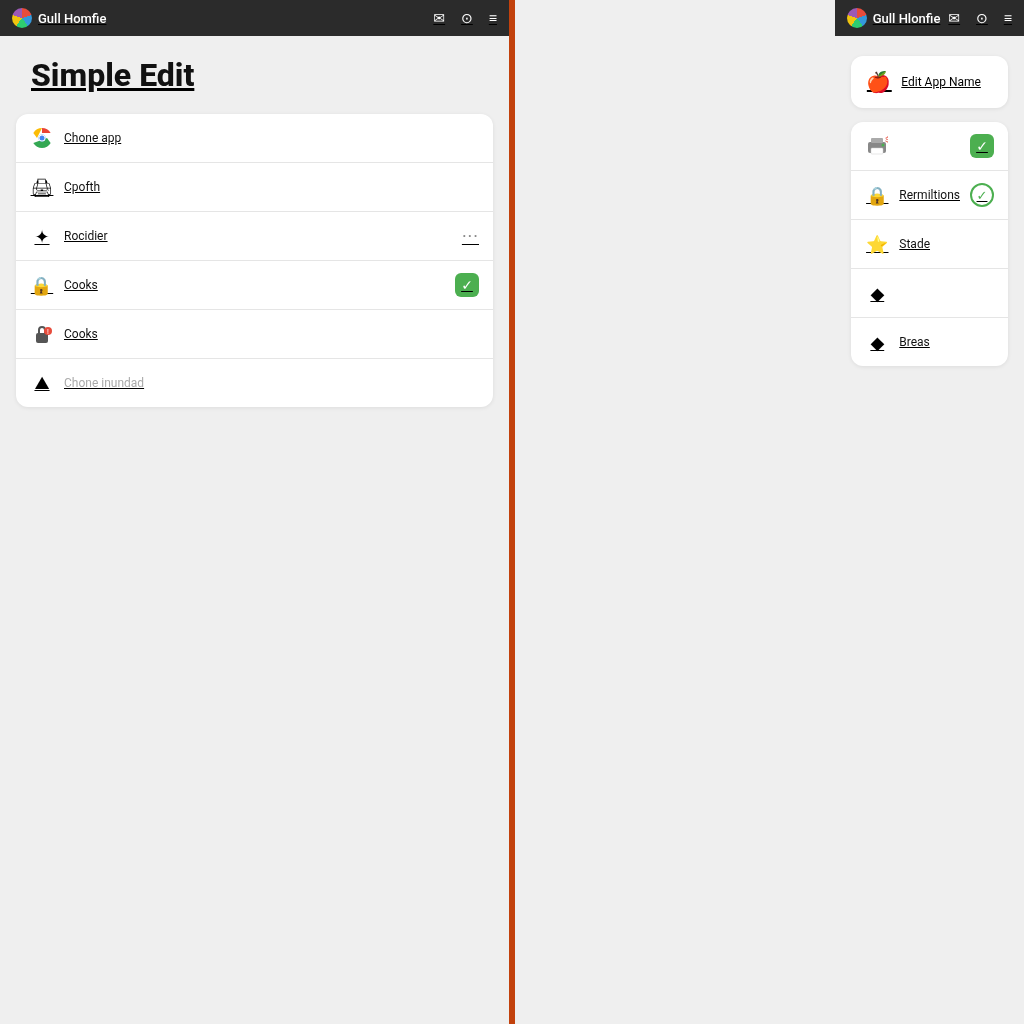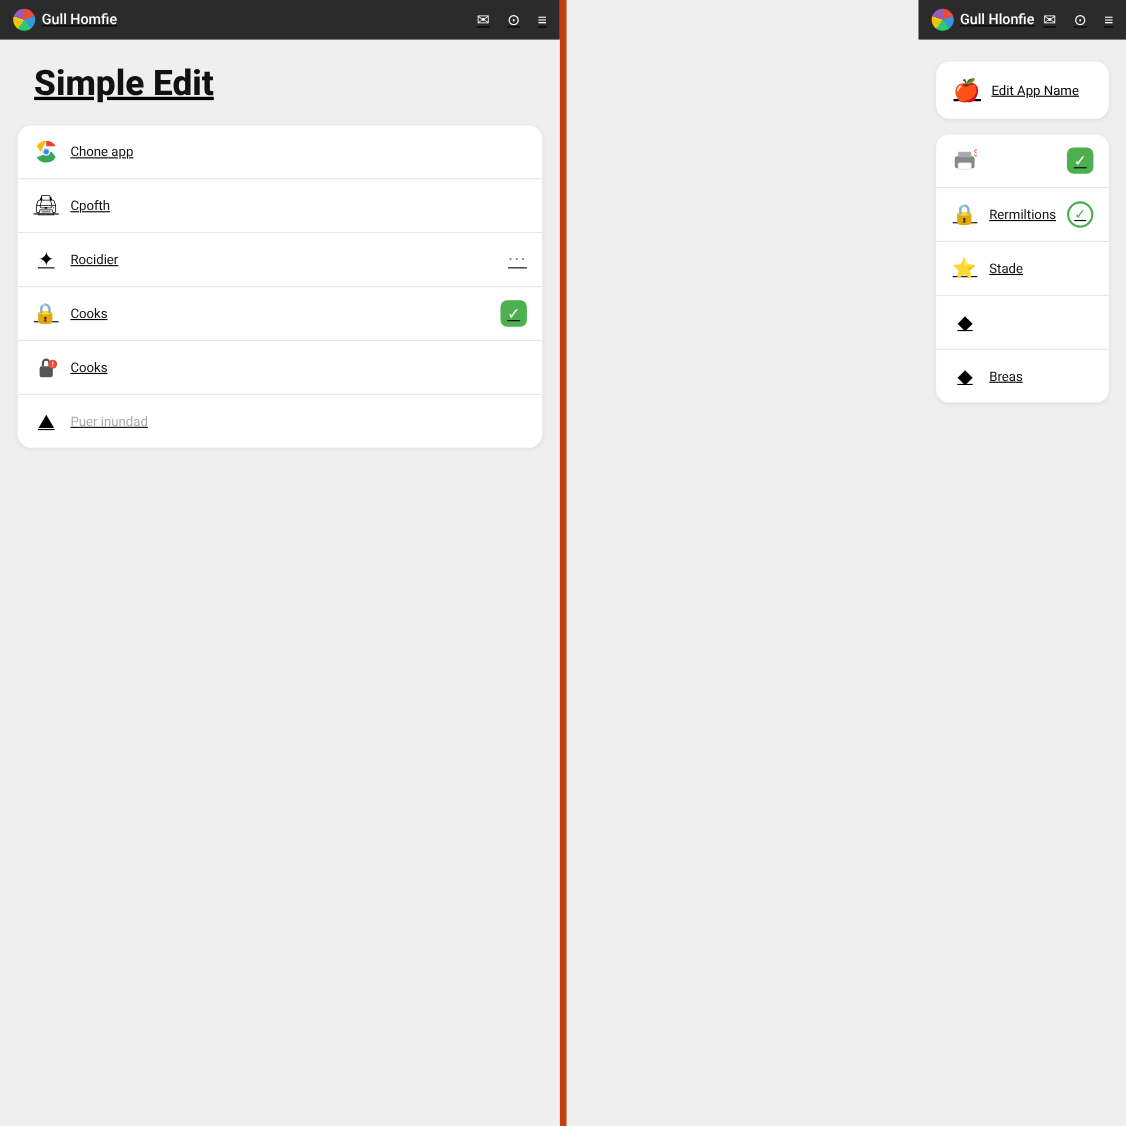--- a/index.html
+++ b/index.html
@@ -249,21 +249,21 @@
               <path d="M7 9V6a3 3 0 0 1 6 0v3" fill="none" stroke="#555" stroke-width="2"></path>
               <circle cx="16" cy="7" r="4" fill="#e74c3c"></circle>
               <text x="16" y="10" text-anchor="middle" font-size="7" fill="white">!</text>
             </svg>
           </span>
           <span class="item-label">Cooks</span>
         </div>
 
         <div class="list-item">
           <span class="item-icon">⛰</span>
-          <span class="item-label muted">Puer inundad</span>
+          <span class="item-label muted">Chone inundad</span>
         </div>
 
       </div>
     </div>
   </div>
 
   <div class="panel">
     <div class="header-bar">
       <div class="header-logo">
         <div class="logo-circle"></div>

